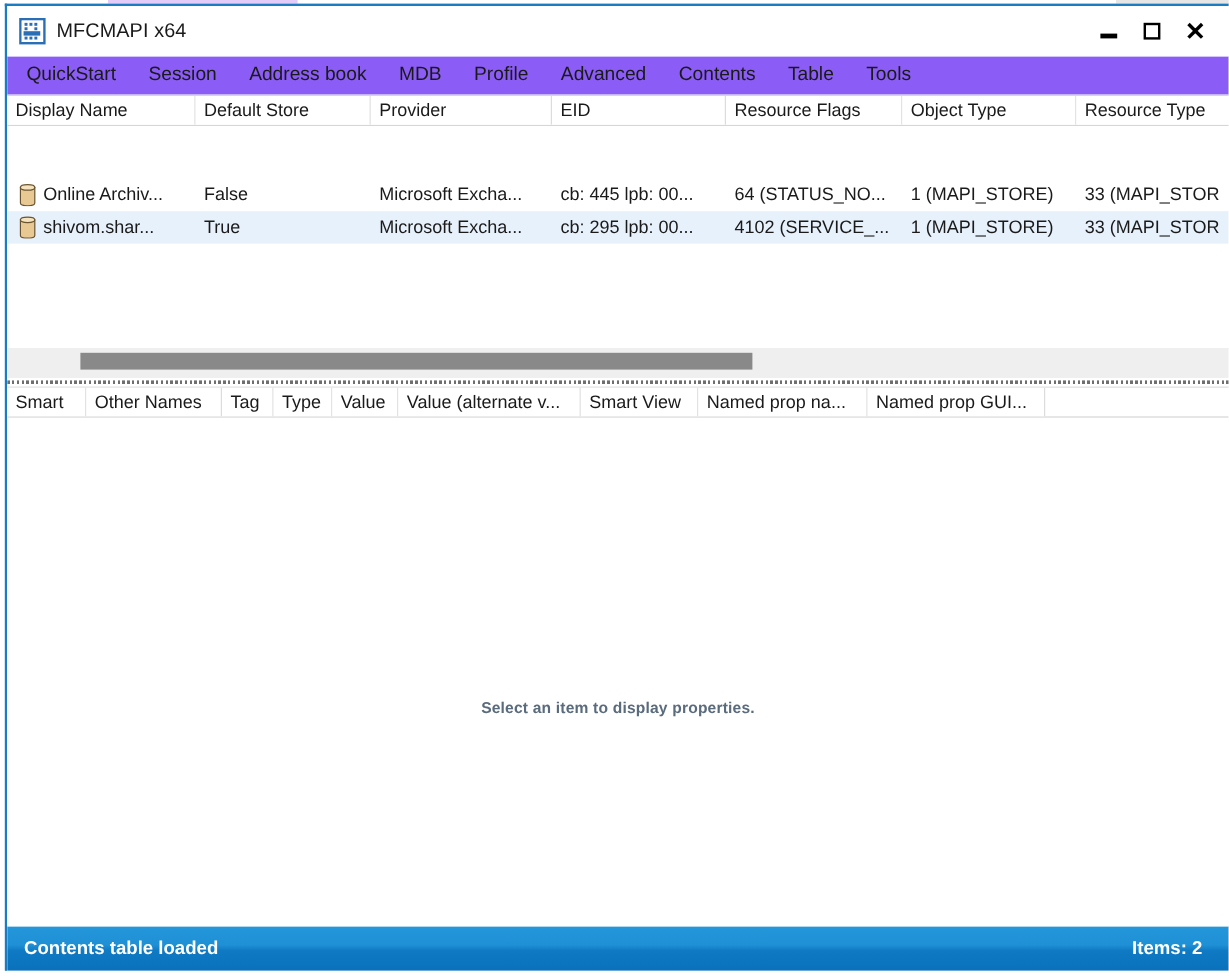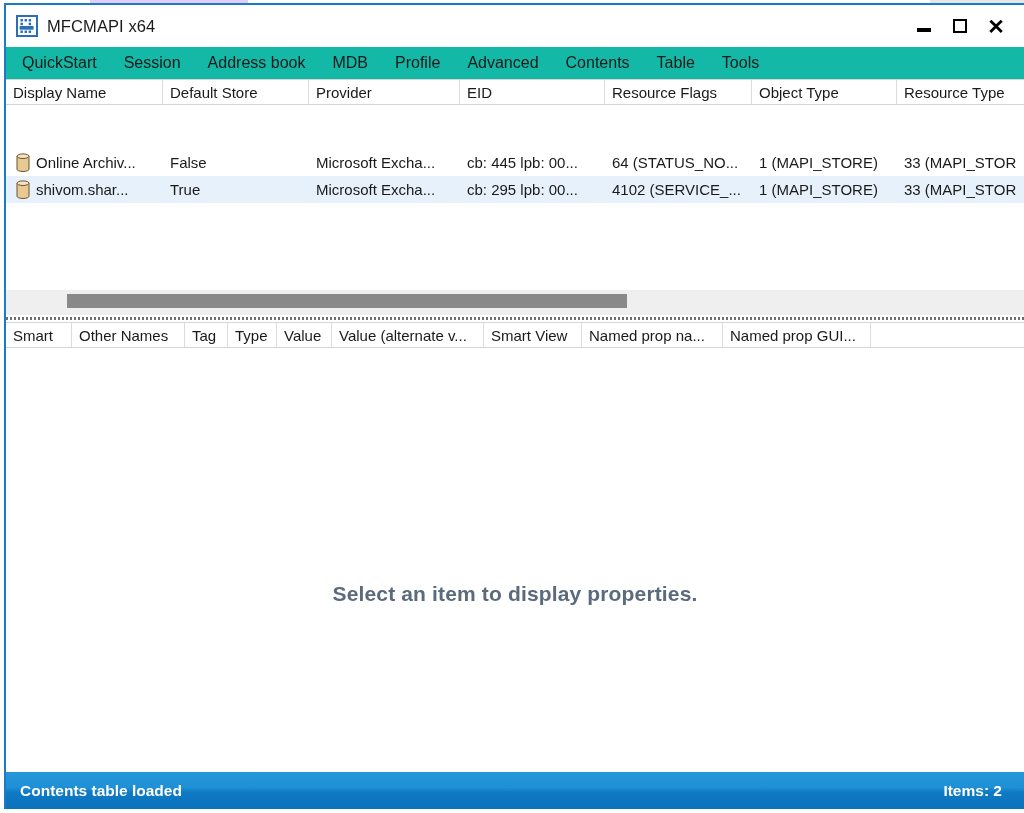--- a/index.html
+++ b/index.html
@@ -104,21 +104,21 @@
     font-size: 21px; line-height: 21px;
     color: #000; font-weight: bold;
     font-family: "Liberation Sans", sans-serif;
     display: block;
   }
 
   
   .menubar {
     height: 32px;
     flex: 0 0 32px;
-    background: #14b8a6;
+    background: #8b5cf6;
     display: flex;
     align-items: center;
     padding-left: 16px;
     text-align: center;
   }
   .menu-item {
     font-size: 16px;
     color: #1a1a1a;
     padding: 3px 15px 3px 0px;
     margin-right: 12px;
@@ -254,21 +254,21 @@
     position: relative;
     display: flex;
     align-items: flex-start;
     justify-content: center;
   }
   .empty-msg {
     position: absolute;
     top: 190px;
     left: 0; right: 0;
     text-align: center;
-    font-size: 21px;
+    font-size: 13px;
     font-weight: bold;
     color: #5a6b7d;
     font-family: "Liberation Sans", sans-serif;
     letter-spacing: 0.15px;
   }
 
   
   .statusbar {
     flex: 0 0 37px;
     height: 37px;

